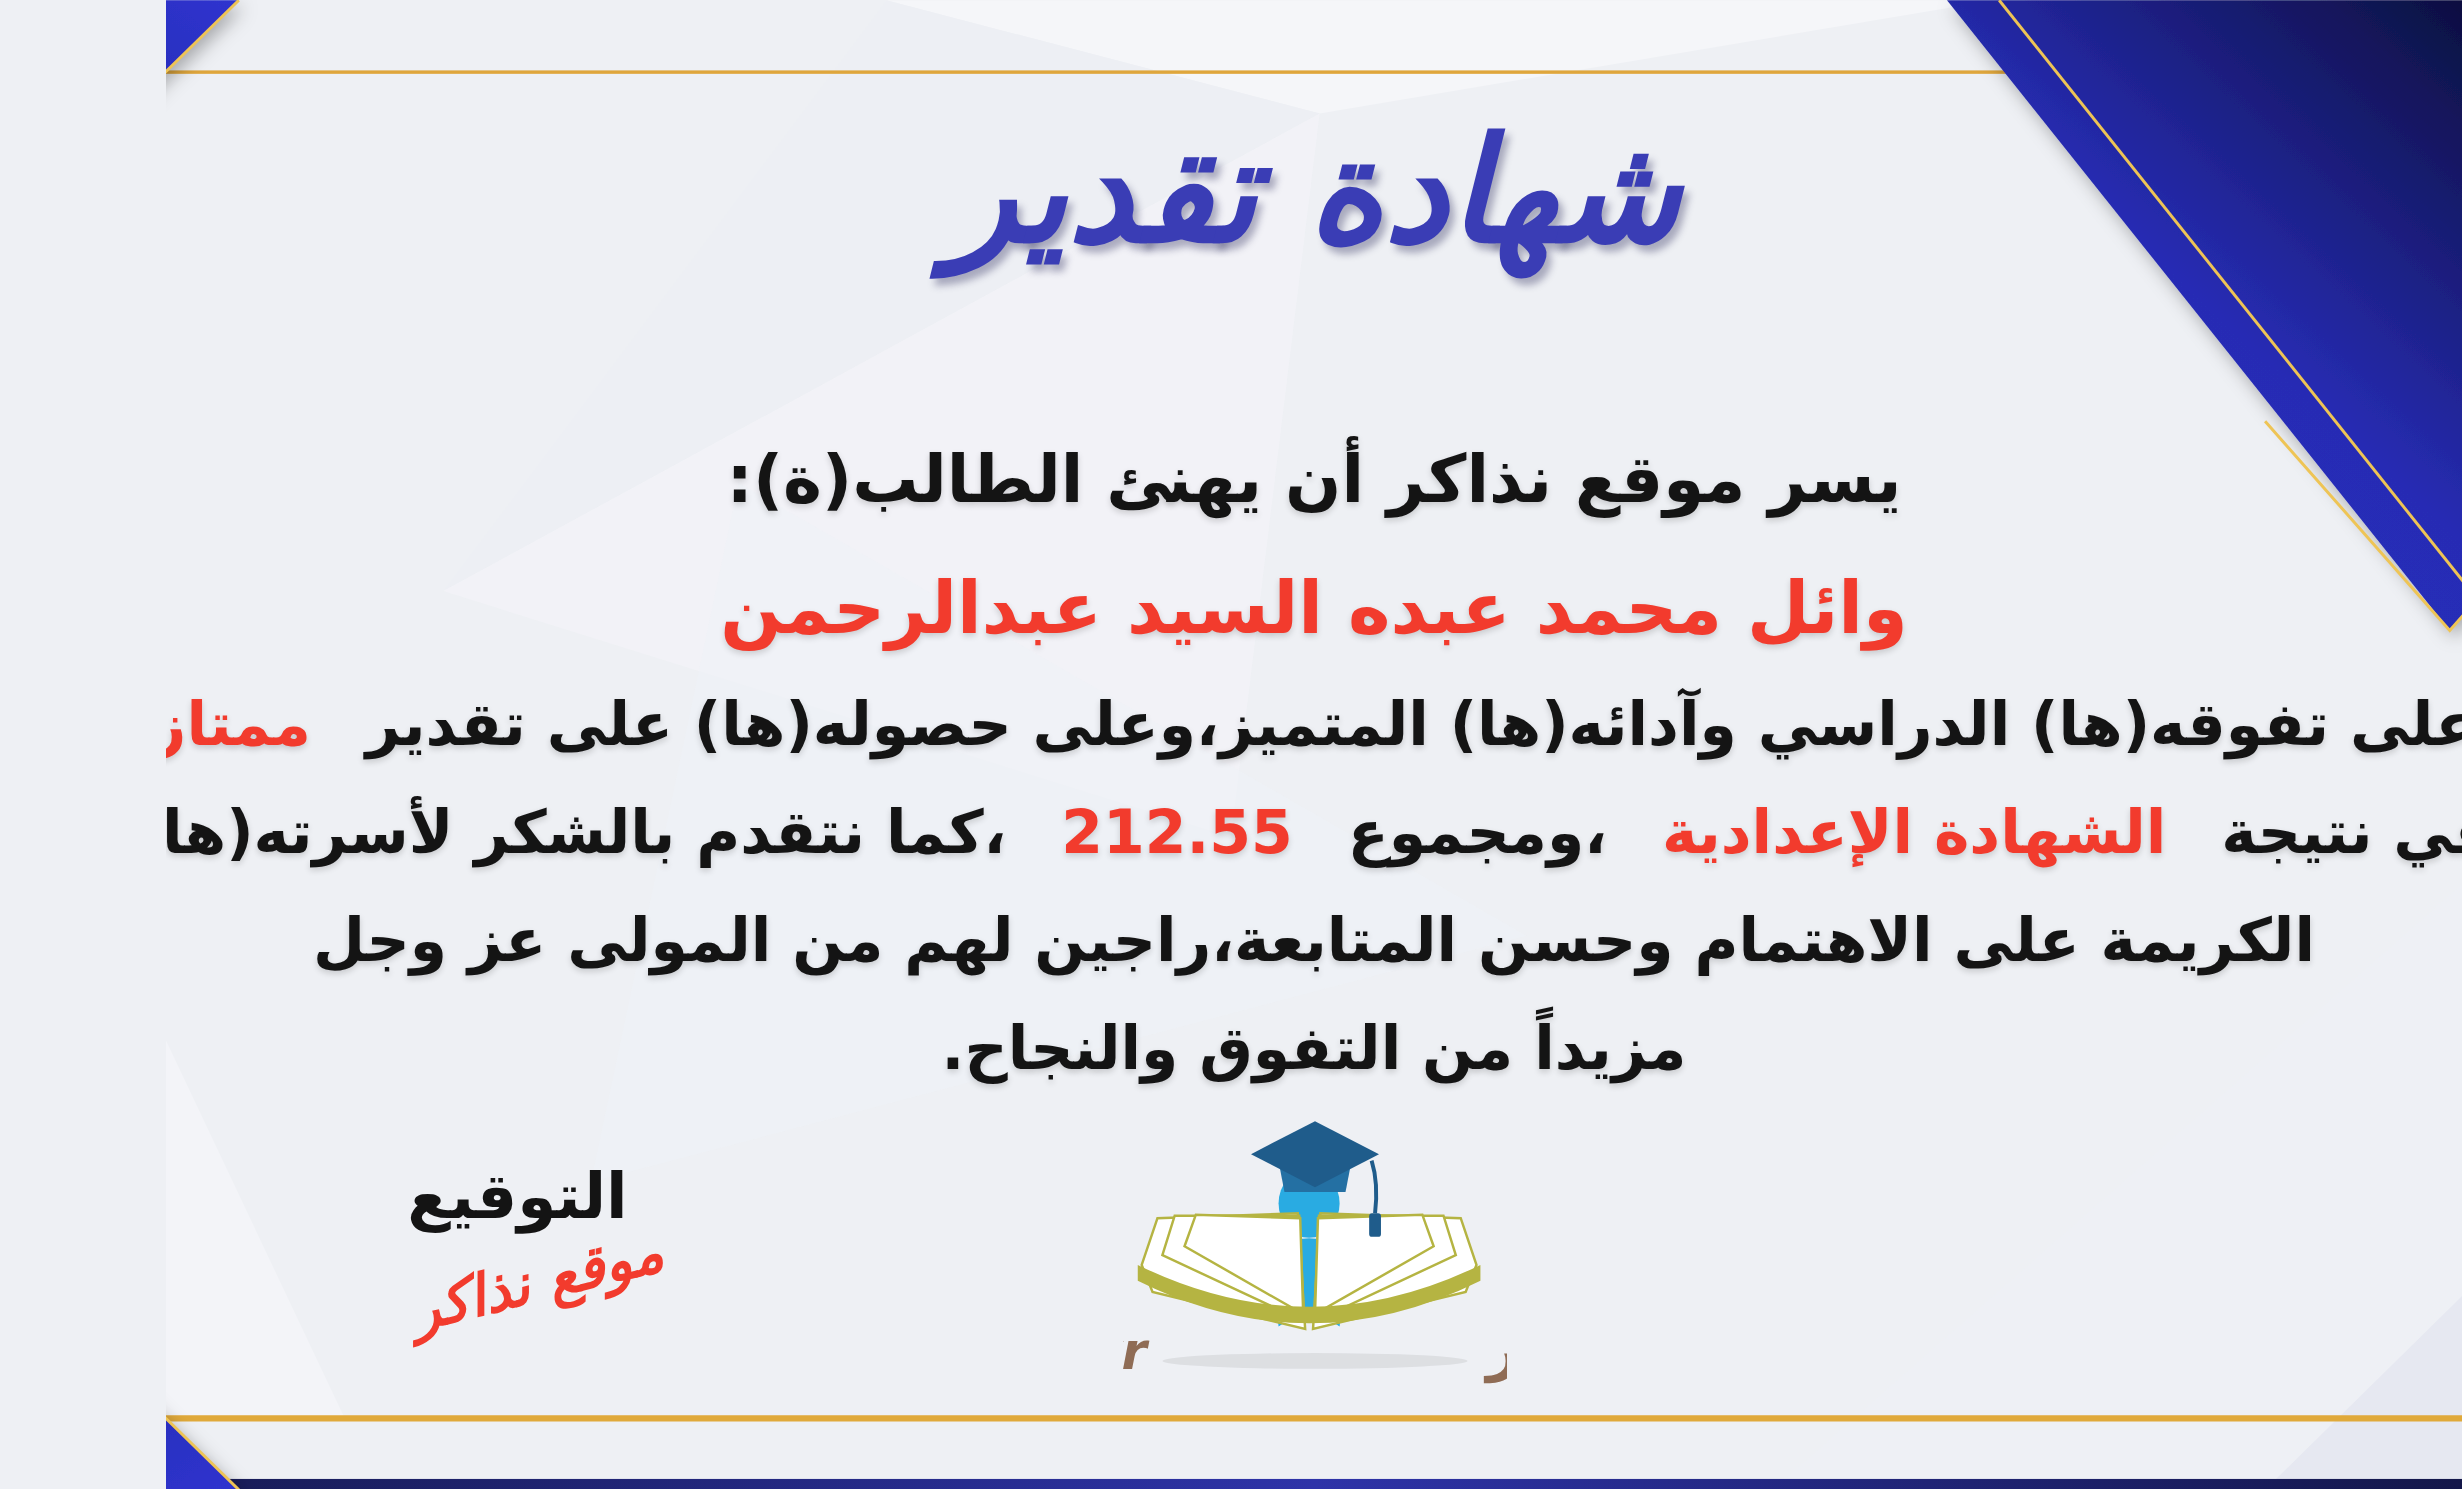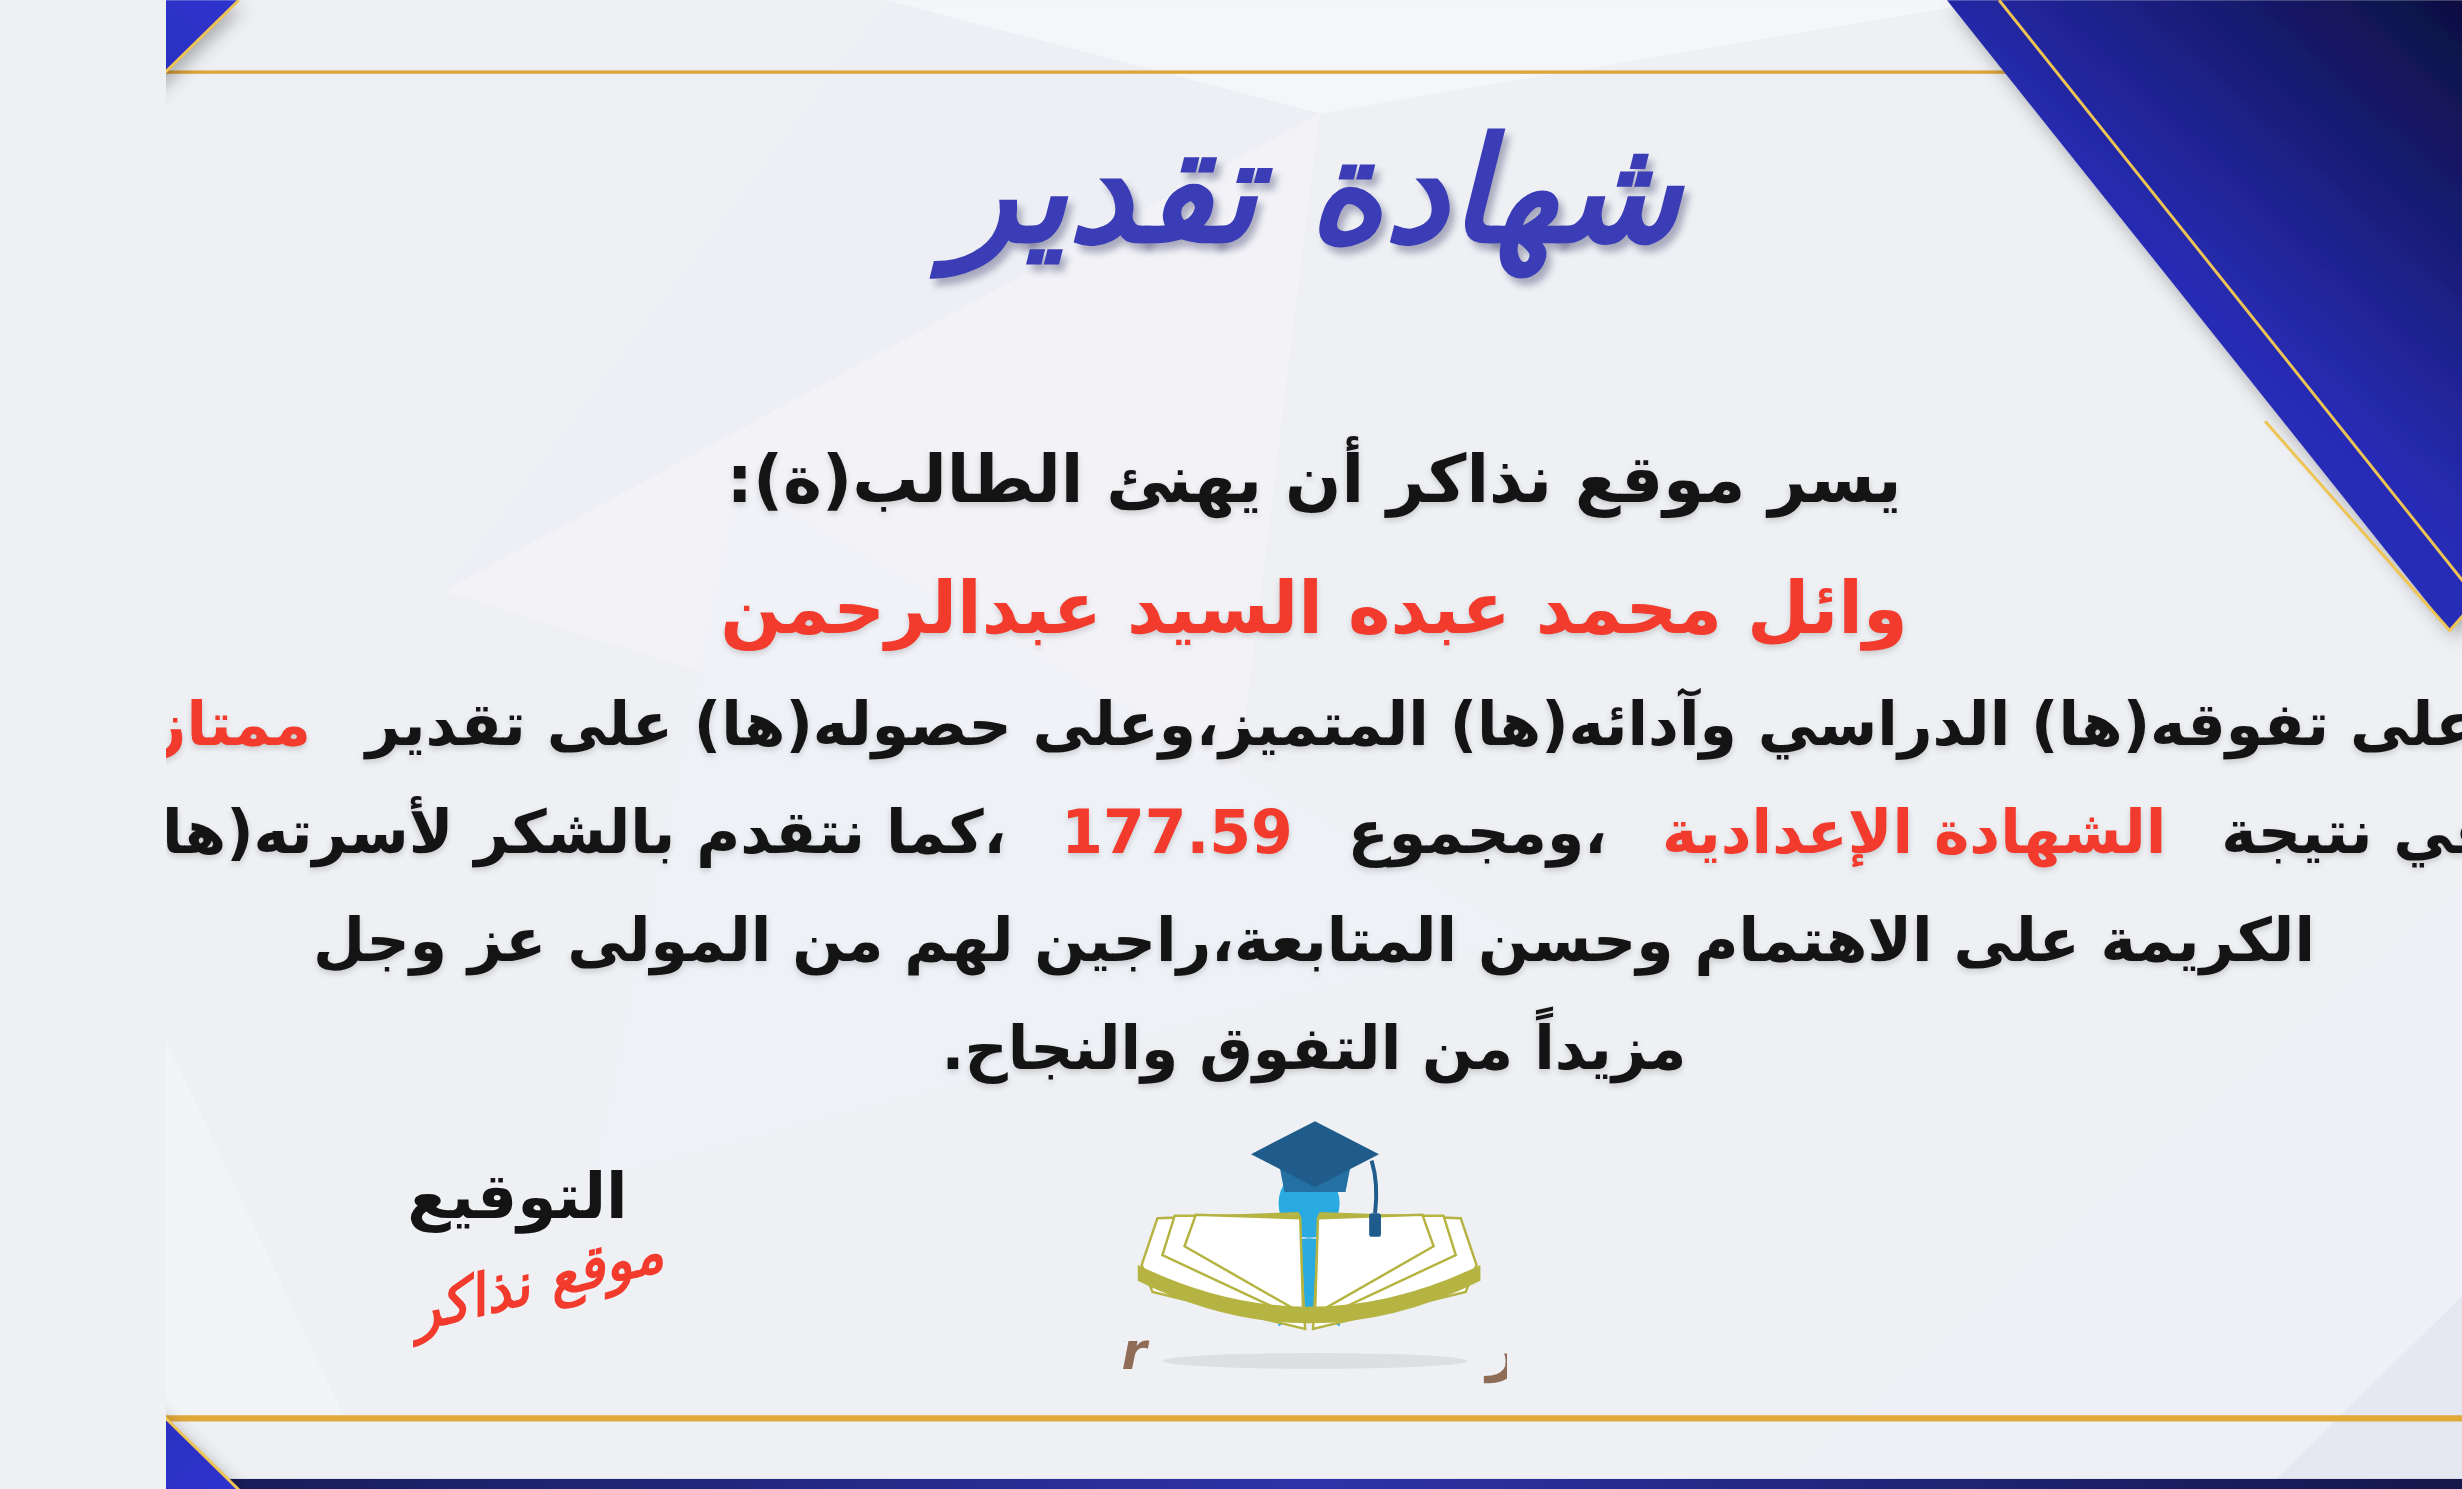--- a/index.html
+++ b/index.html
@@ -127,21 +127,21 @@
 
   <div class="layer txtline body1">
     <span>على تفوقه(ها) الدراسي وآدائه(ها) المتميز،وعلى حصوله(ها) على تقدير</span>
     <span class="red slot-gap-r">ممتاز</span>
   </div>
 
   <div class="layer txtline body2">
     <span>في نتيجة</span>
     <span class="red slot-gap-r slot-gap-l">الشهادة الإعدادية</span>
     <span>،ومجموع</span>
-    <span class="red slot-gap-r slot-gap-l">177.59</span>
+    <span class="red slot-gap-r slot-gap-l">212.55</span>
     <span>،كما نتقدم بالشكر لأسرته(ها)</span>
   </div>
 
   <div class="layer txtline body3">الكريمة على الاهتمام وحسن المتابعة،راجين لهم من المولى عز وجل</div>
 
   <div class="layer txtline body4">مزيداً من التفوق والنجاح.</div>
 
   <div class="layer sign-label">التوقيع</div>
   <div class="layer sign-script">موقع نذاكر</div>
 

